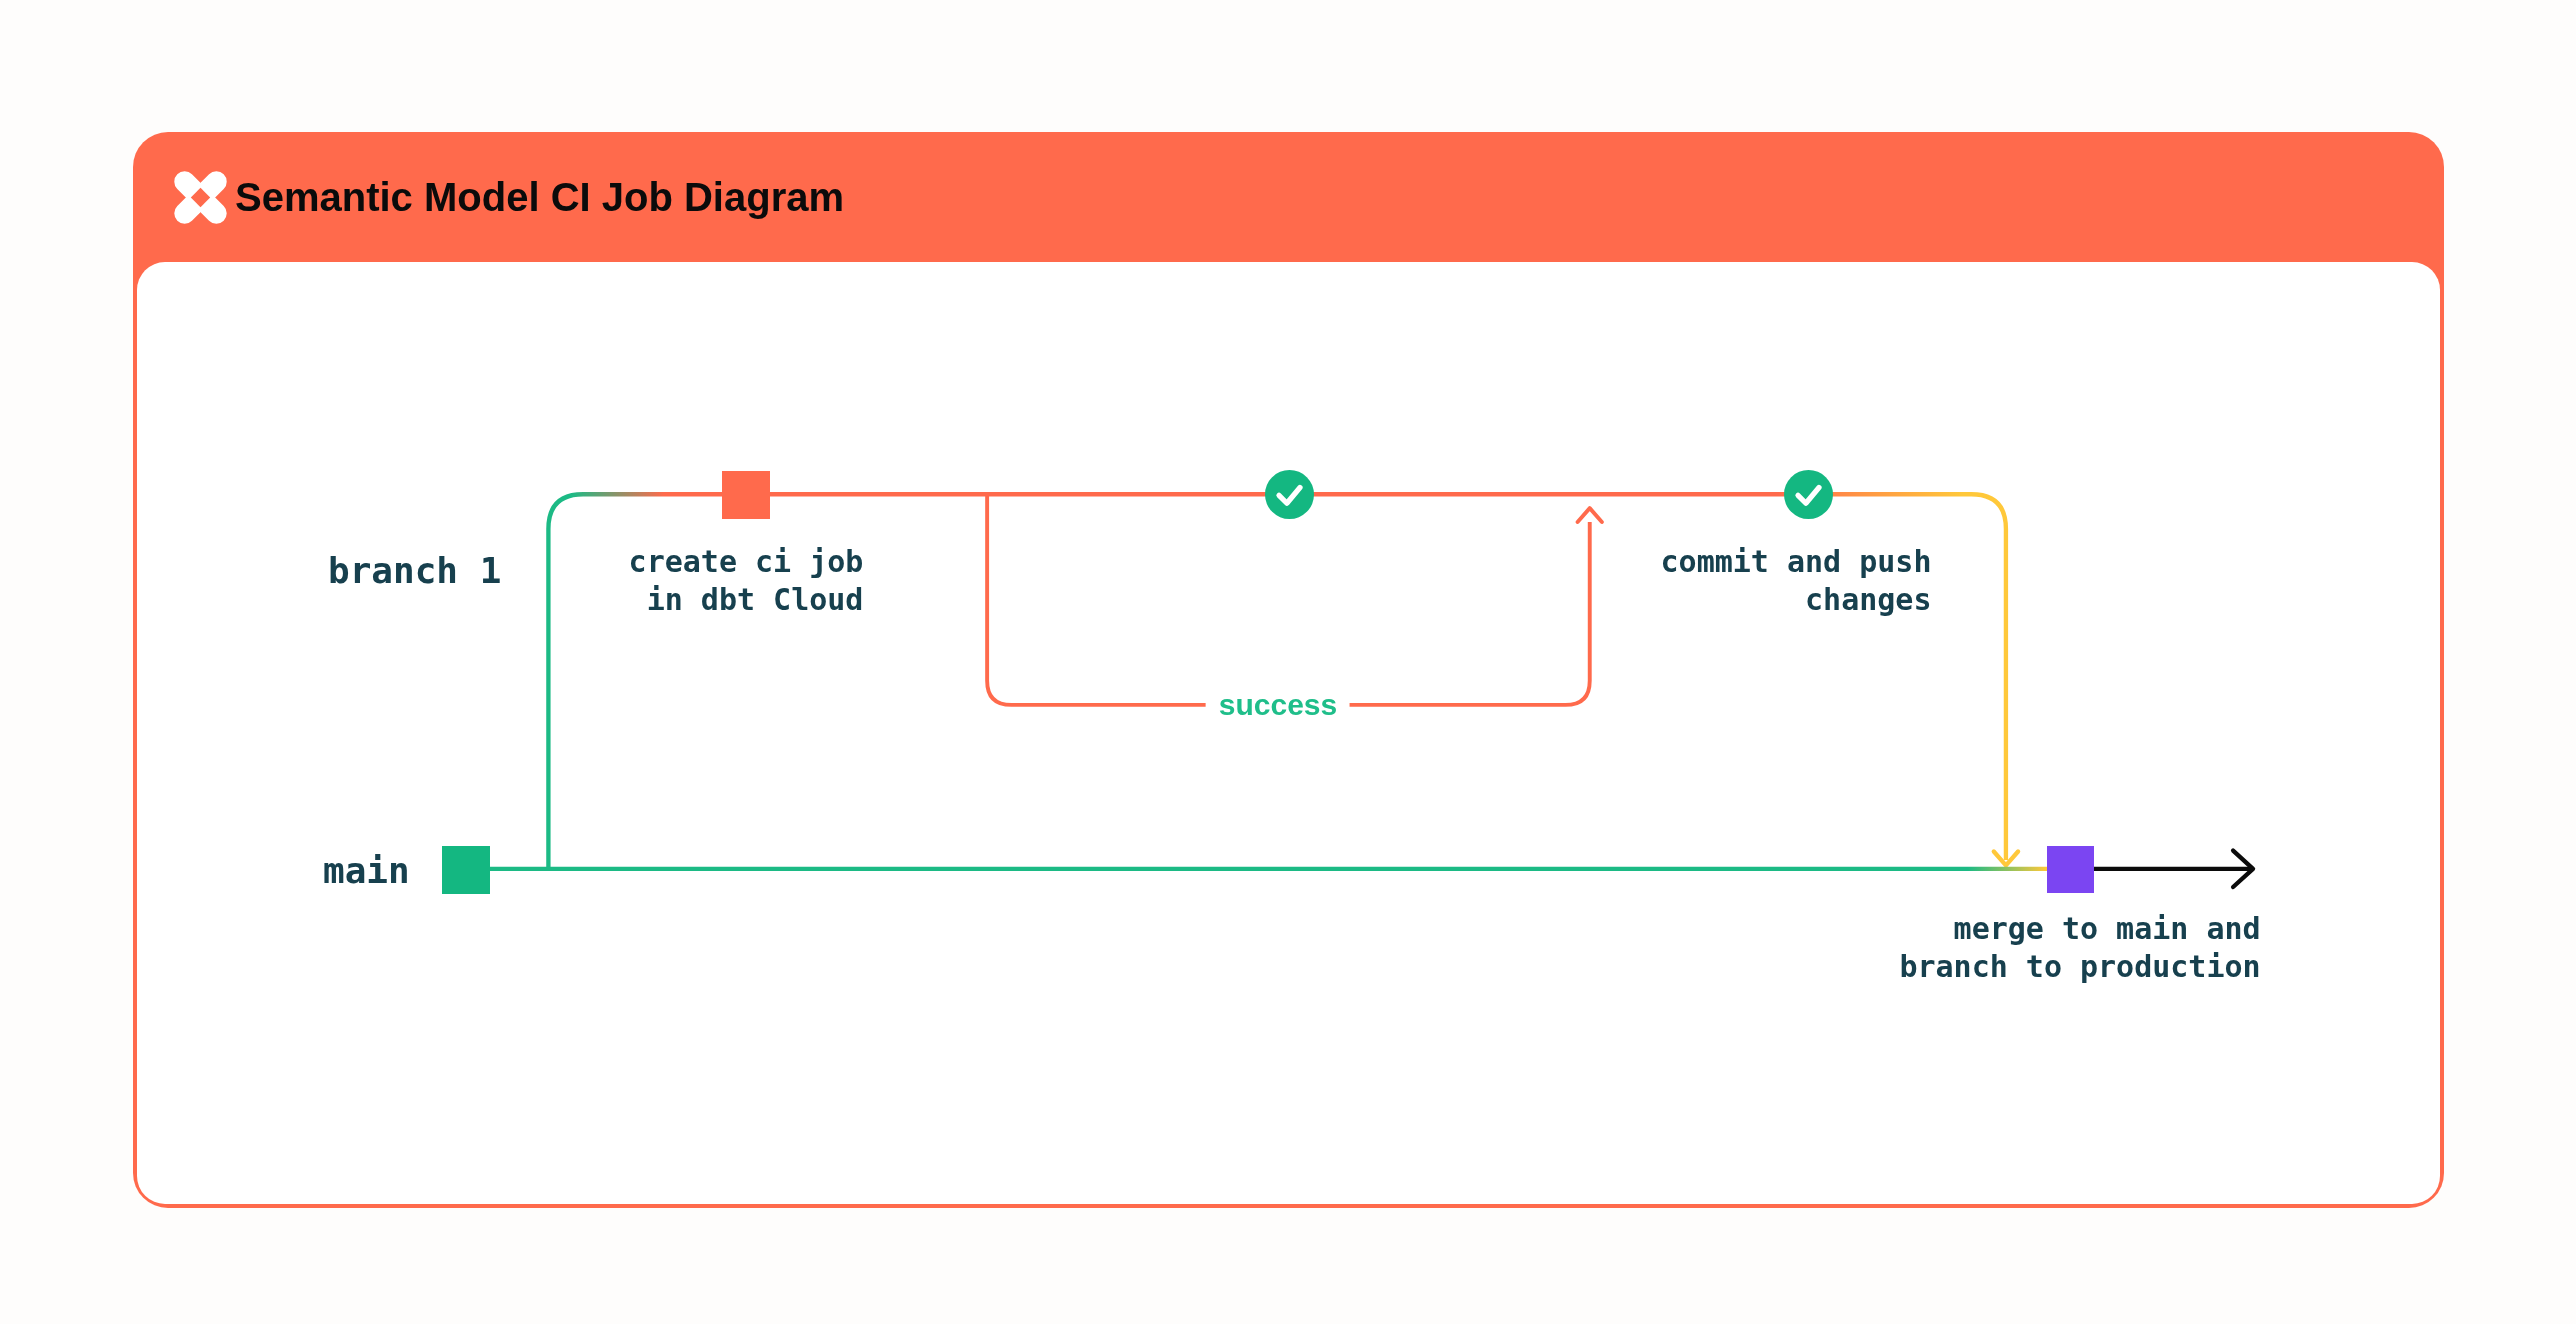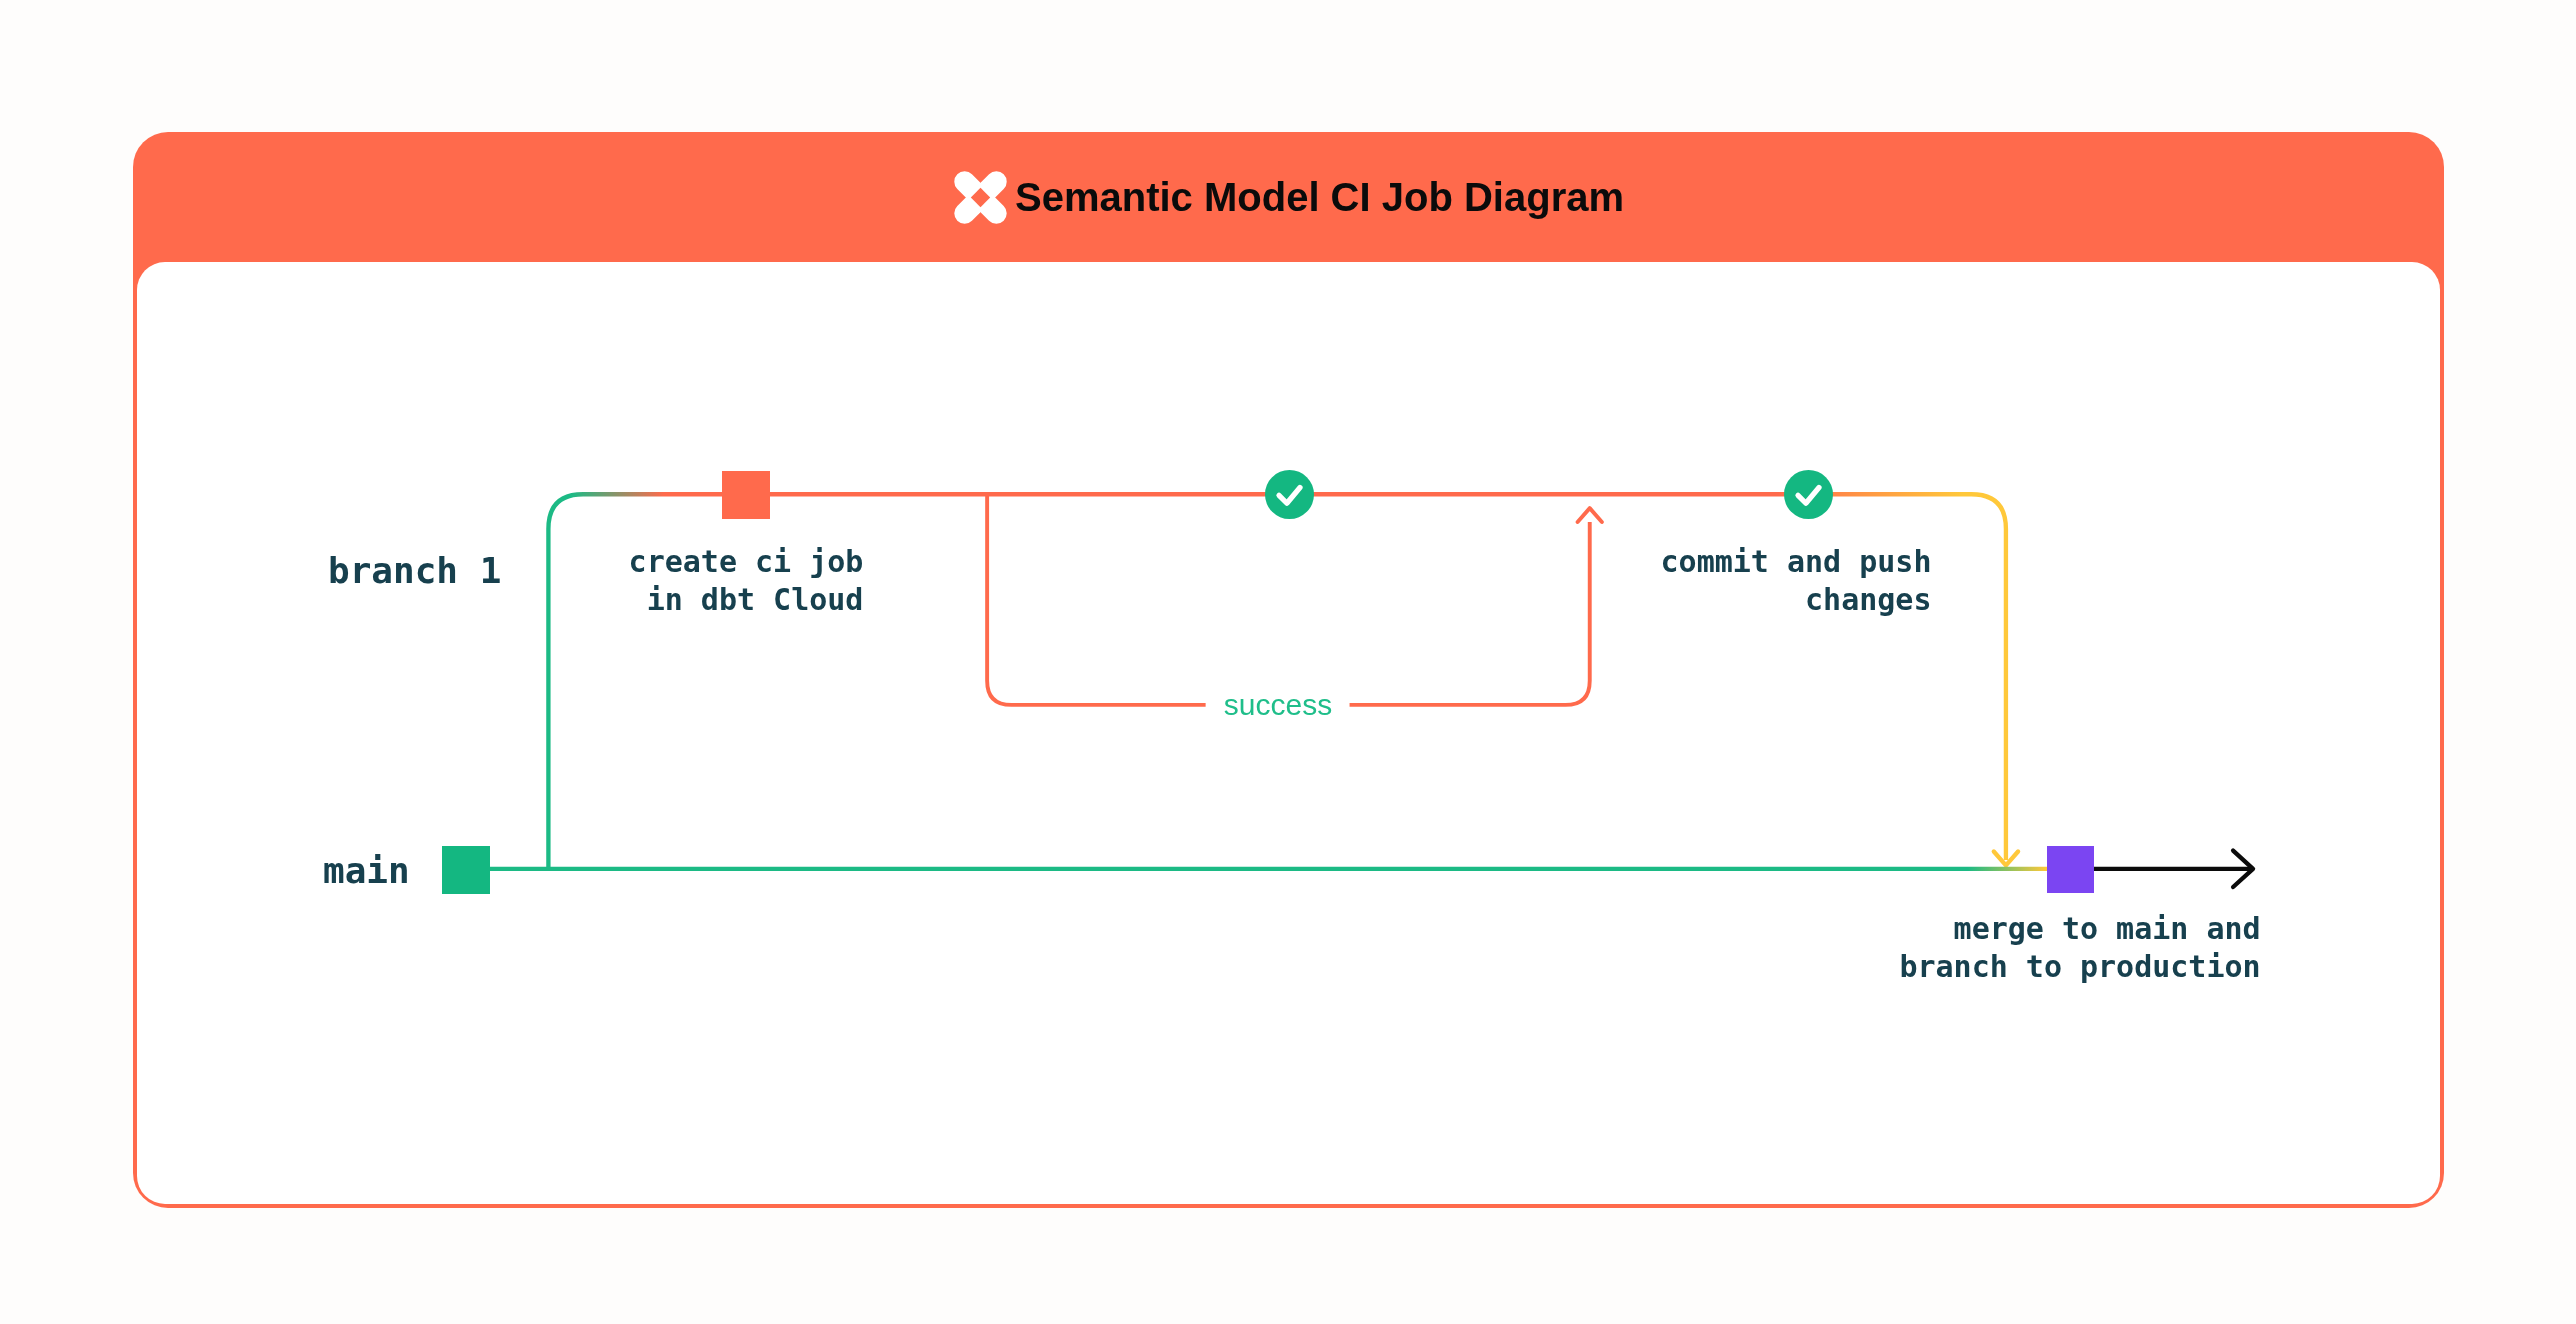--- a/index.html
+++ b/index.html
@@ -7,21 +7,21 @@
     width:2576px;height:1324px;position:relative;overflow:hidden;
     background:#fefdfc;
     font-family:"DejaVu Sans Mono",monospace;
   }
   .card{
     position:absolute;left:133px;top:132px;width:2311px;height:1076px;
     background:#FF6A4C;border-radius:35px;
   }
   .card-header{
     position:absolute;left:0;top:0;right:0;height:130px;
-    display:flex;align-items:center;justify-content:center;
+    display:flex;align-items:center;justify-content:flex-start;
     padding:0 40px 0 33px;box-sizing:border-box;
   }
   .card-body{
     position:absolute;left:4.3px;right:4.3px;top:130px;bottom:4.3px;
     background:#ffffff;border-radius:28px;
   }
   .logo{width:69px;height:69px;flex:0 0 auto;}
   .title{
     font-family:"Liberation Sans",sans-serif;font-weight:bold;
     font-size:40px;color:#0b0b0b;letter-spacing:0px;white-space:nowrap;
@@ -47,21 +47,21 @@
     position:absolute;transform:translateX(-50%);
     font-weight:bold;font-size:30px;line-height:38px;
     color:#17404E;text-align:right;white-space:nowrap;
   }
   .cap-create{left:746px;top:543px;}
   .cap-build{left:1289px;top:546px;}
   .cap-commit{left:1796px;top:543px;}
   .cap-merge{left:2080px;top:910px;}
   .success-label{
     position:absolute;left:1278px;top:687px;transform:translateX(-50%);
-    font-family:"Liberation Sans",sans-serif;font-weight:normal;
+    font-family:"Liberation Sans",sans-serif;font-weight:bold;
     font-size:30px;line-height:36px;color:#1FBE8A;white-space:nowrap;text-align:center;
   }
 </style>
 </head>
 <body>
 
 <div class="card">
   <div class="card-header">
     <svg class="logo" viewBox="0 0 100 100">
       <line x1="27" y1="27" x2="73" y2="73" stroke="#ffffff" stroke-width="30" stroke-linecap="round"></line>

